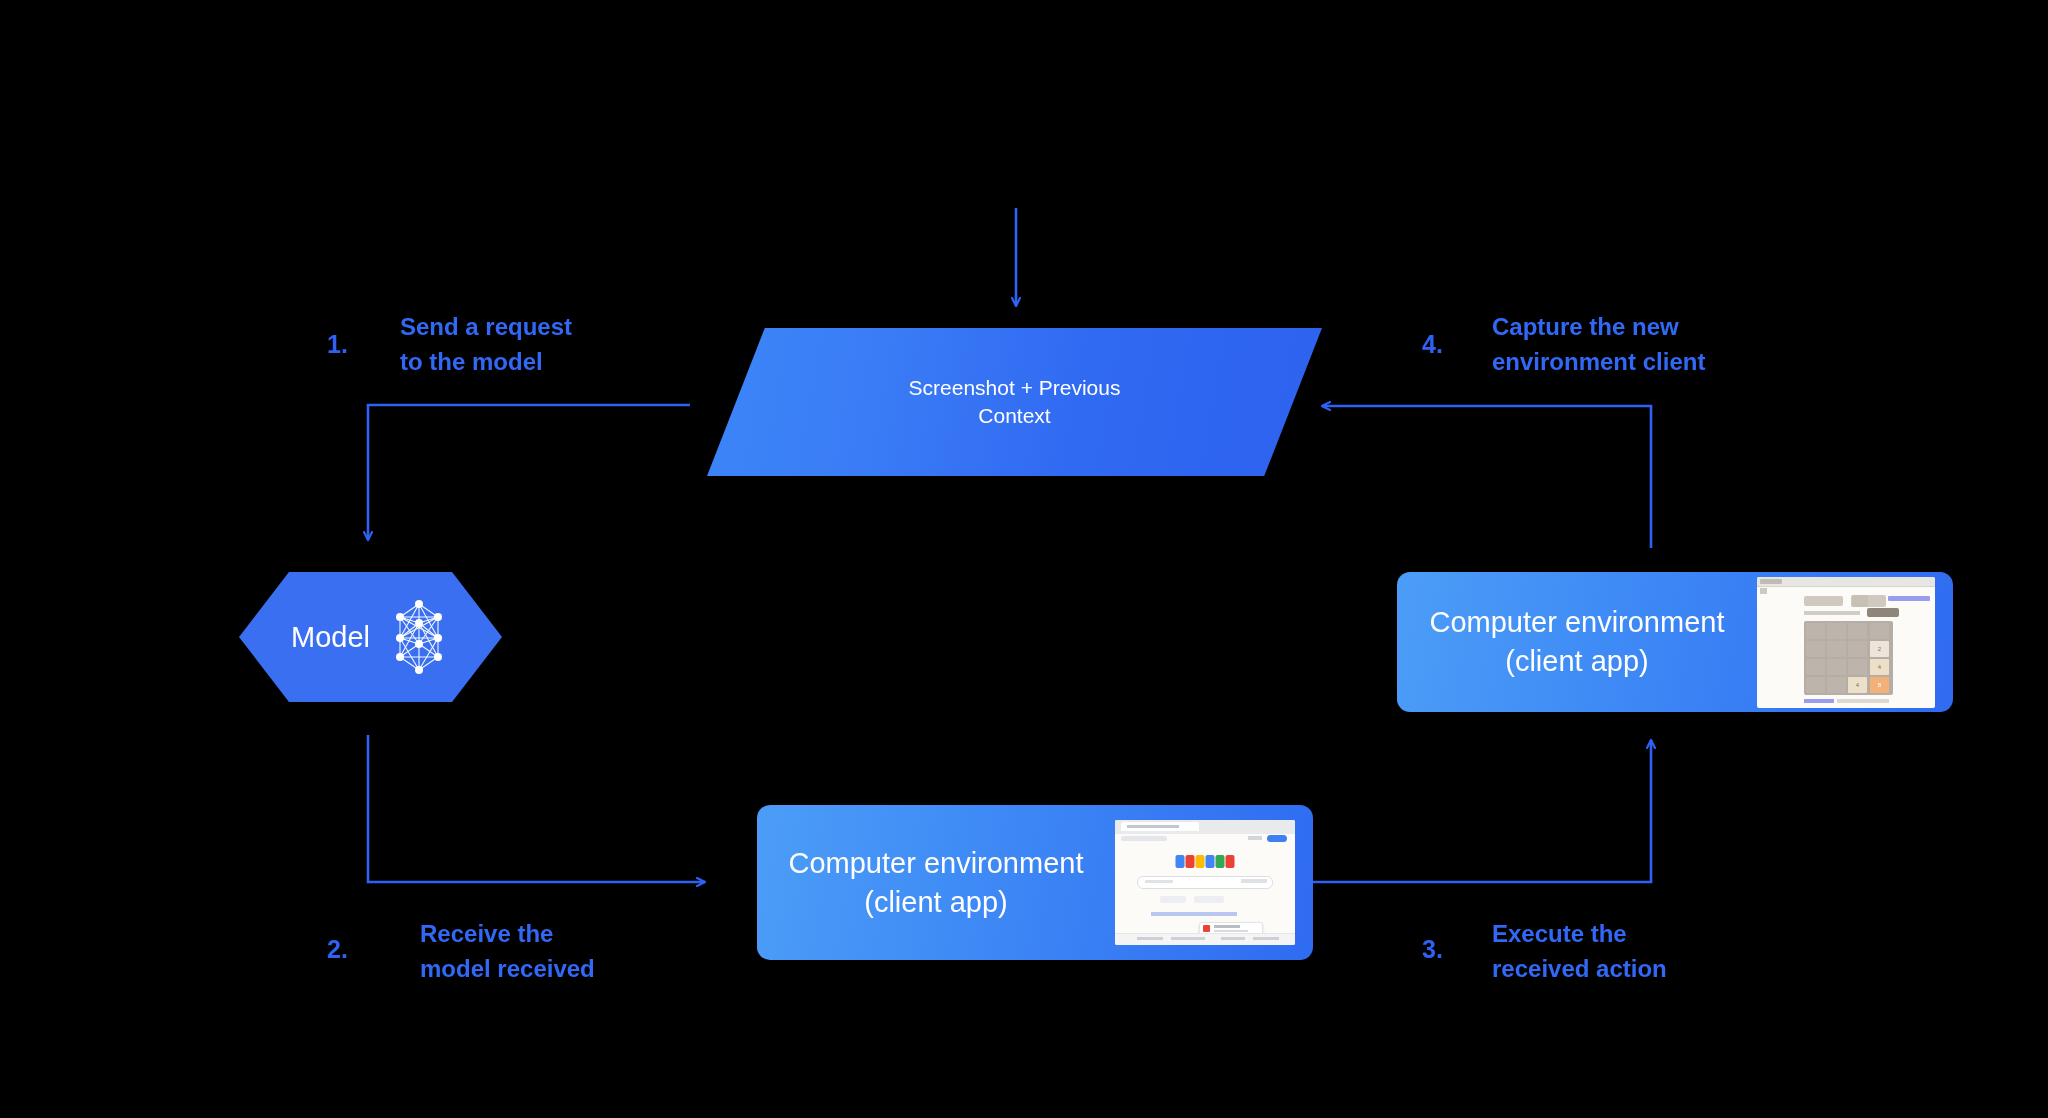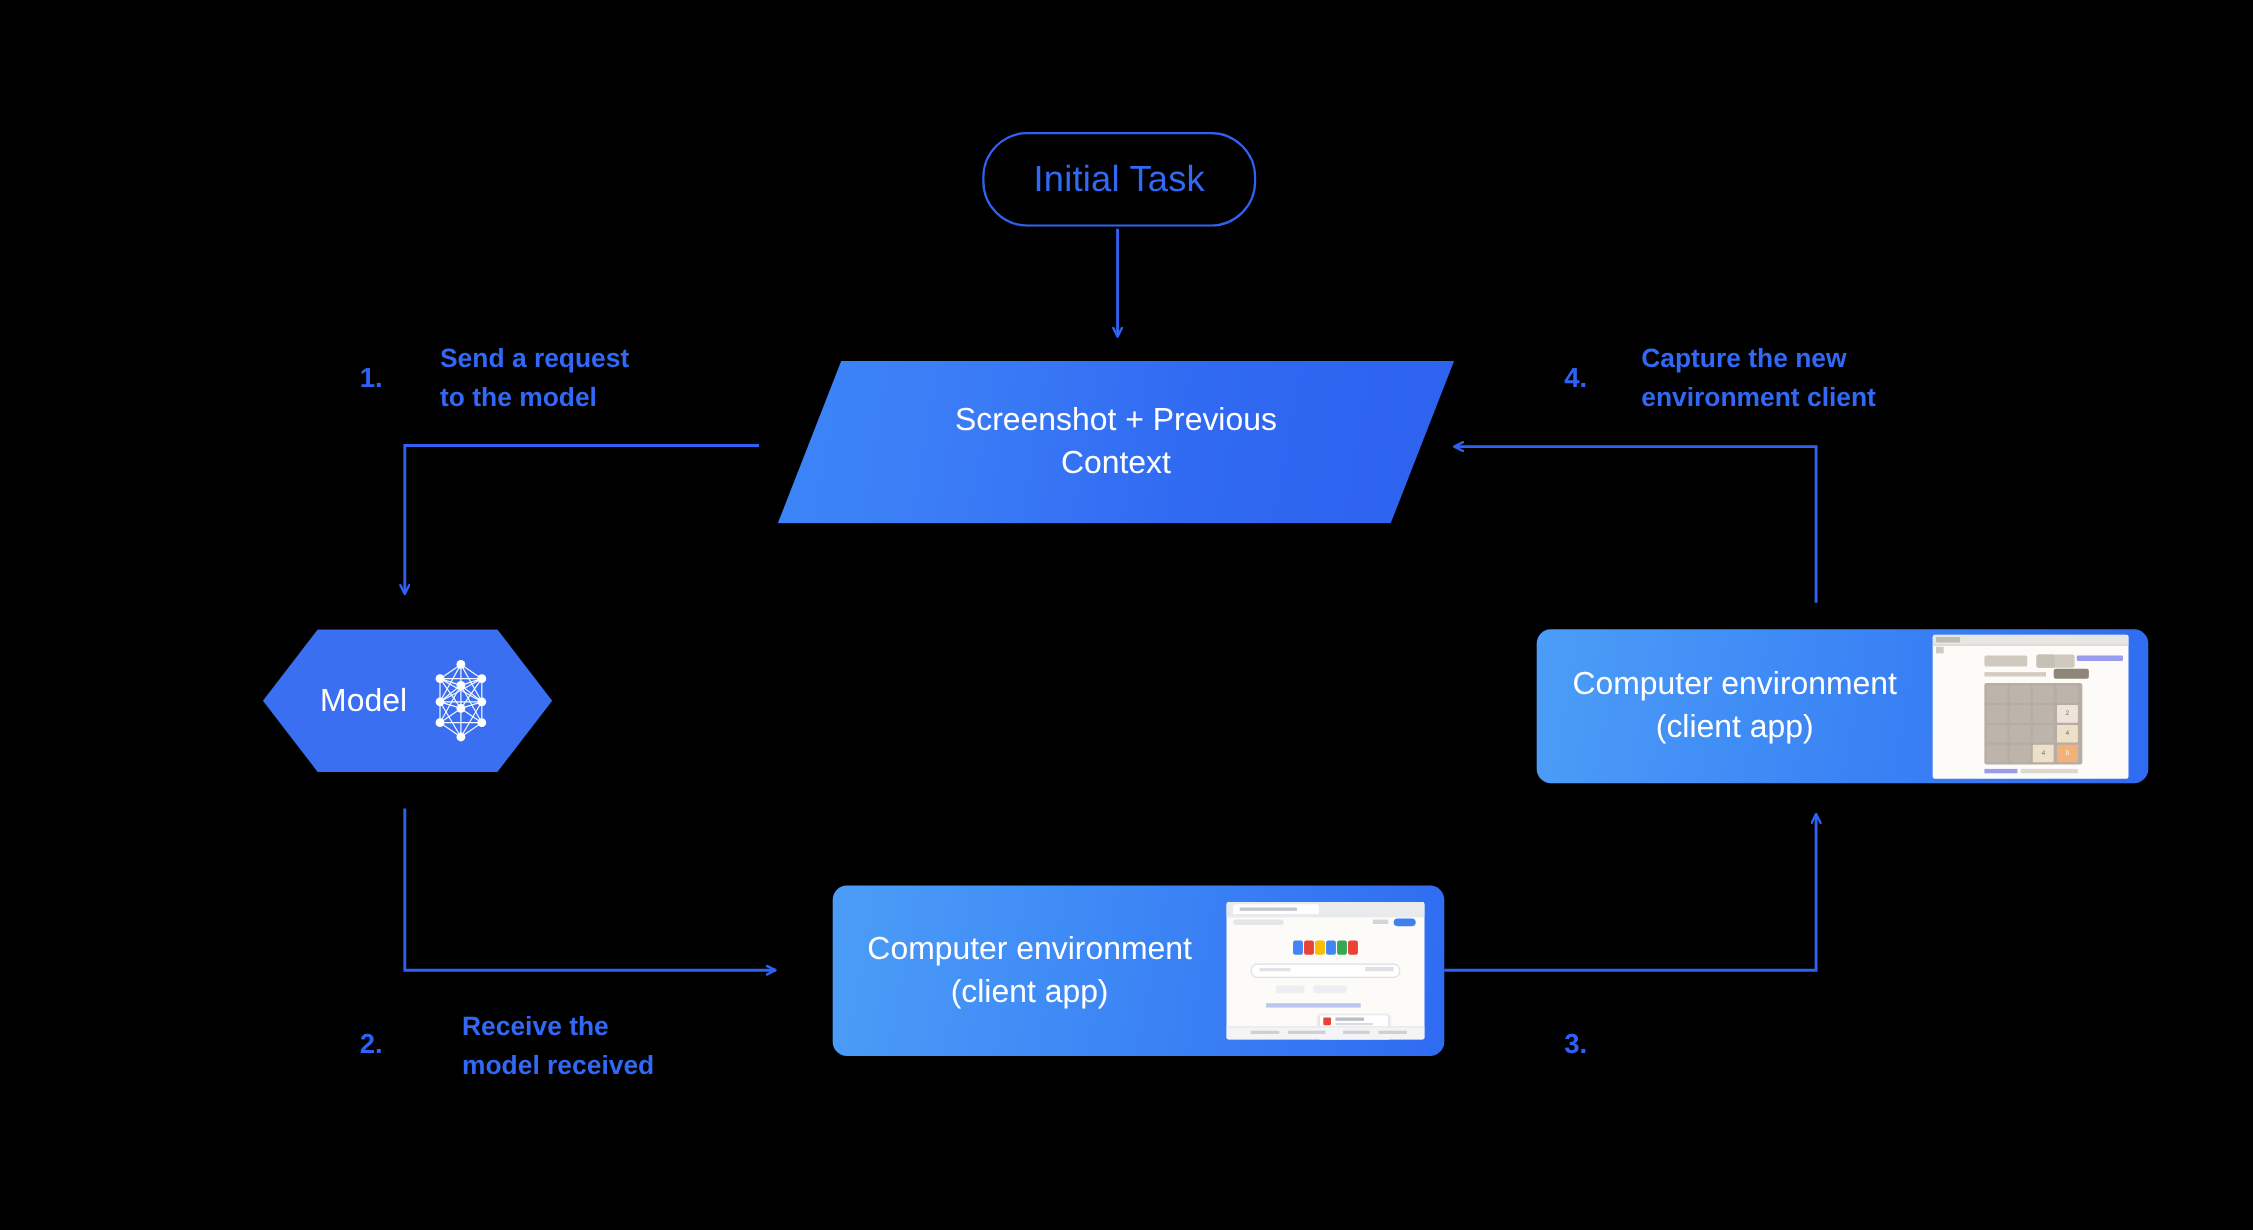--- a/index.html
+++ b/index.html
@@ -16,21 +16,21 @@
     color:#3168f6;font-size:33px;letter-spacing:.2px;
   }
 
   
   .para{
     position:absolute;left:707px;top:328px;width:615px;height:148px;
     background:linear-gradient(100deg,#3b86f7 0%,#3b7df6 25%,#3069f2 62%,#2d62ef 100%);
     clip-path:polygon(9.4% 0%,100% 0%,90.6% 100%,0% 100%);
     display:flex;align-items:center;justify-content:center;
   }
-  .para-txt{color:#fff;font-size:29px;line-height:1.33;text-align:center;}
+  .para-txt{color:#fff;font-size:21px;line-height:1.33;text-align:center;}
 
   
   .hex{
     position:absolute;left:239px;top:572px;width:263px;height:130px;
     background:#3a6ff2;
     clip-path:polygon(19% 0%,81% 0%,100% 50%,81% 100%,19% 100%,0% 50%);
     display:flex;align-items:center;justify-content:center;gap:18px;
   }
   .hex-txt{color:#fff;font-size:29px;}
   .nn{width:62px;height:78px;display:block;}
@@ -119,23 +119,20 @@
     </defs>
     <g fill="none" stroke="#2f62f4" stroke-width="2.6">
       <path d="M1016,208 L1016,306" marker-end="url(#ah)"></path>
       <path d="M690,405 L368,405 L368,540" marker-end="url(#ah)"></path>
       <path d="M368,735 L368,882 L705,882" marker-end="url(#ah)"></path>
       <path d="M1313,882 L1651,882 L1651,740" marker-end="url(#ah)"></path>
       <path d="M1651,548 L1651,406 L1322,406" marker-end="url(#ah)"></path>
     </g>
   </svg>
 
-  <div class="pill">
-    <span>Initial Task</span>
-  </div>
 
   <div class="para">
     <div class="para-txt">
       <div>Screenshot + Previous</div>
       <div>Context</div>
     </div>
   </div>
 
   <div class="hex">
     <span class="hex-txt">Model</span>
@@ -251,20 +248,24 @@
     <div>to the model</div>
   </div>
 
   <div class="step" style="left:327px;top:935px;">2.</div>
   <div class="steptxt" style="left:420px;top:917px;">
     <div>Receive the</div>
     <div>model received</div>
   </div>
 
   <div class="step" style="left:1422px;top:935px;">3.</div>
+  <div class="steptxt" style="left:1492px;top:917px;">
+    <div>Execute the</div>
+    <div>received action</div>
+  </div>
 
   <div class="step" style="left:1422px;top:330px;">4.</div>
   <div class="steptxt" style="left:1492px;top:310px;">
     <div>Capture the new</div>
     <div>environment client</div>
   </div>
 
 </div>
 
 </body></html>

